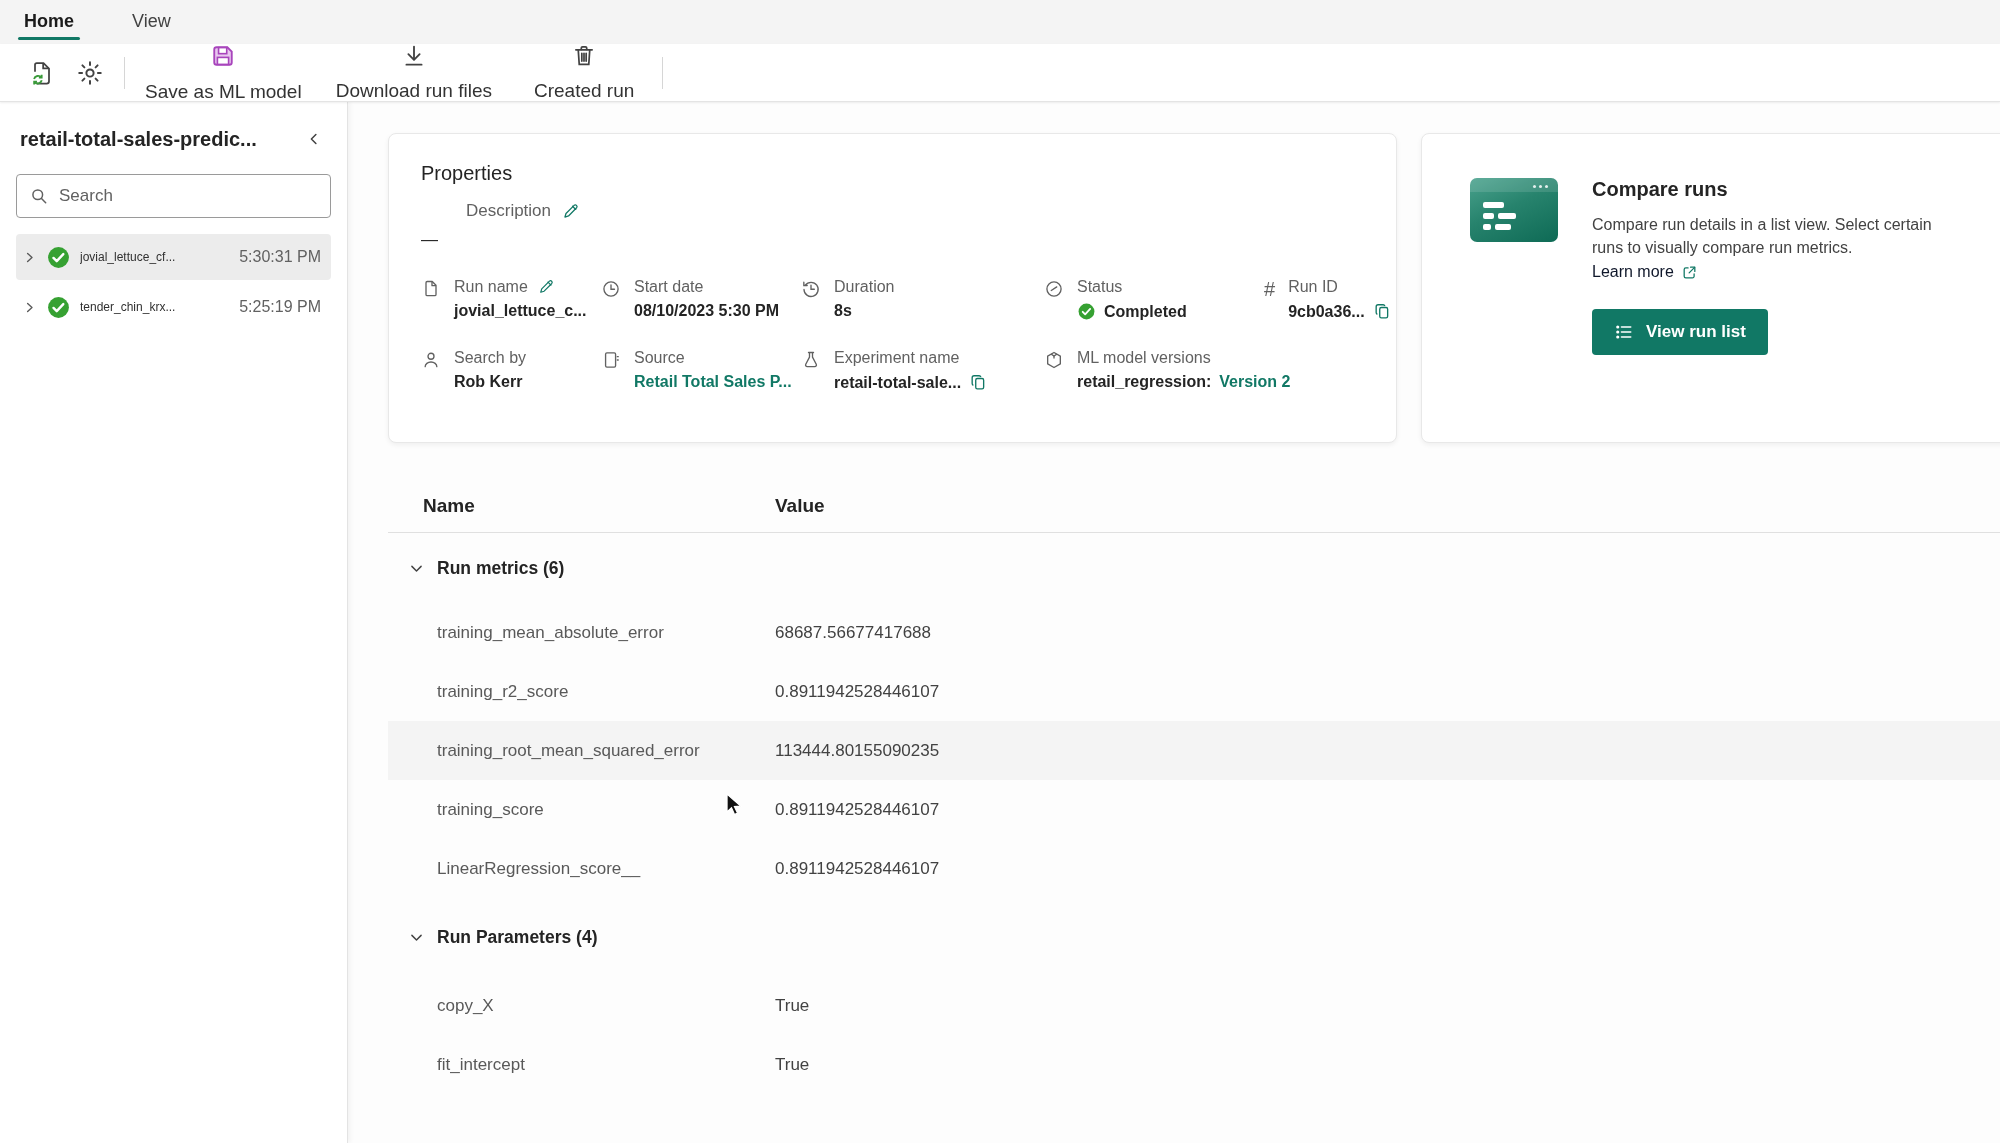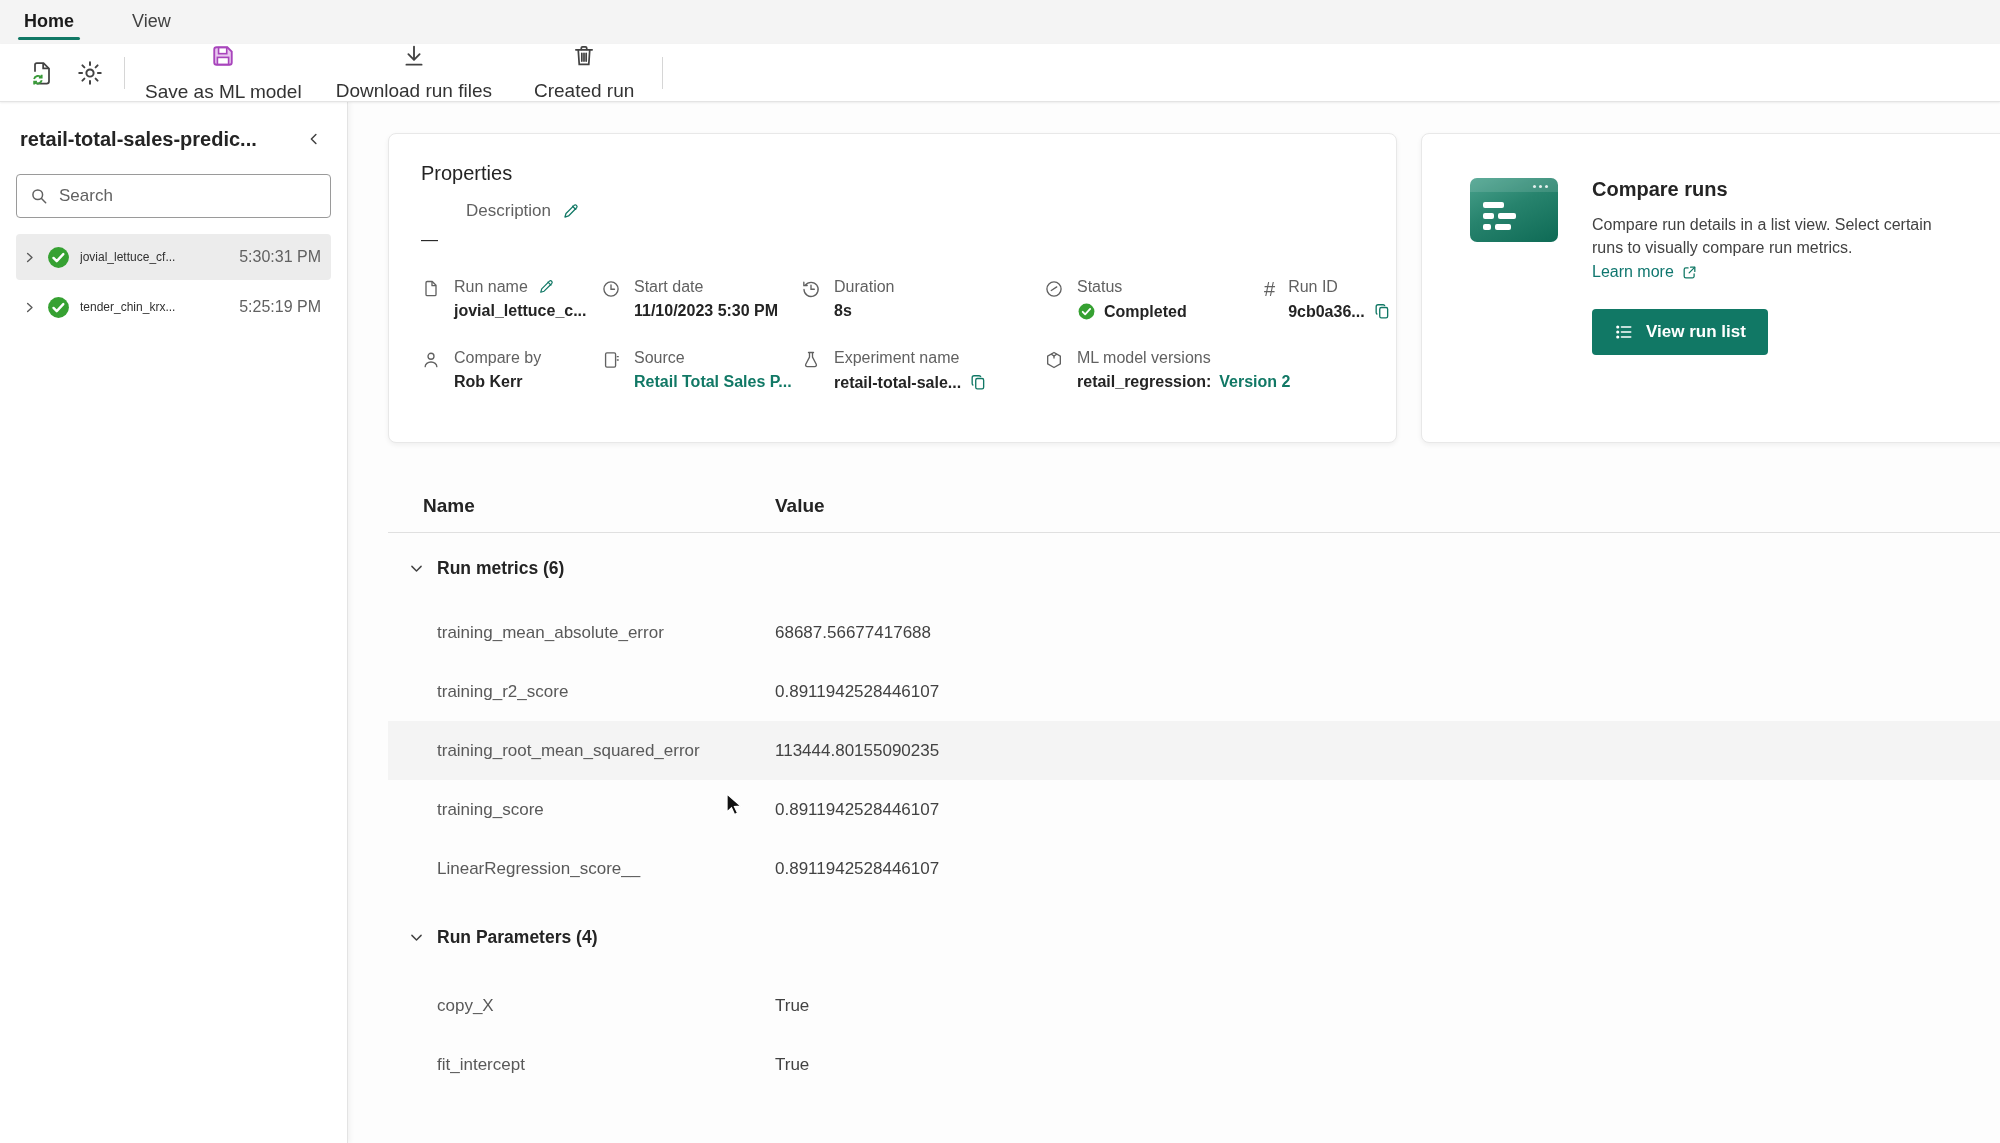--- a/index.html
+++ b/index.html
@@ -66,21 +66,21 @@
   
   .cmp-wrap { display:flex; gap:34px; }
   .cmp-tile { position:relative; width:88px; height:64px; border-radius:7px; flex:0 0 auto;
               background:linear-gradient(155deg,#4aa28d 0%, #27836d 45%, #0e6a55 100%); overflow:hidden; }
   .cmp-tile .bar { position:absolute; background:#fff; border-radius:2px; height:6px; }
   .cmp-tile .dot { position:absolute; background:rgba(255,255,255,0.85); width:3px; height:3px; border-radius:50%; top:7px; }
   .cmp-tile .chrome { position:absolute; top:0; left:0; right:0; height:14px; background:rgba(255,255,255,0.12); }
   .cmp-body { max-width:360px; }
   .cmp-title { font-size:20px; font-weight:700; }
   .cmp-text { margin-top:12px; font-size:16px; line-height:1.45; color:#424242; }
-  .cmp-learn { margin-top:4px; display:inline-flex; align-items:center; gap:7px; font-size:16px; color:#0f766e; cursor:pointer; }
+  .cmp-learn { margin-top:4px; display:inline-flex; align-items:center; gap:7px; font-size:16px; color:#0f172a; cursor:pointer; }
   .cmp-btn { margin-top:28px; display:inline-flex; align-items:center; gap:12px; background:#117865; color:#fff;
              font-size:17px; font-weight:700; border:none; border-radius:4px; padding:13px 22px; cursor:pointer; font-family:inherit; }
 
   
   .tbl { margin-top:36px; }
   .tbl-head { display:grid; grid-template-columns:387px 1fr; height:54px; align-items:center; border-bottom:1px solid #e0e0e0; }
   .tbl-head .th { font-size:19px; font-weight:700; color:#242424; }
   .tbl-head .th.name { padding-left:35px; }
   .group-header { height:70px; display:flex; align-items:center; gap:12px; padding-left:20px; cursor:pointer; }
   .group-header .gh-title { font-size:17.5px; font-weight:700; color:#242424; }
@@ -265,21 +265,21 @@
 
             <div class="prop">
               <span class="picon">
                 <svg class="ic" width="20" height="20" viewBox="0 0 24 24" fill="none" stroke="#616161" stroke-width="1.6" stroke-linecap="round">
                   <circle cx="12" cy="12" r="8.5"></circle>
                     <path d="M12 7v5.3h4.2"></path>
                 </svg>
               </span>
               <span class="ptxt">
                 <span class="plabel">Start date</span>
-                <span class="pvalue">11/10/2023 5:30 PM</span>
+                <span class="pvalue">08/10/2023 5:30 PM</span>
               </span>
             </div>
 
             <div class="prop">
               <span class="picon">
                 <svg class="ic" width="20" height="20" viewBox="0 0 24 24" fill="none" stroke="#616161" stroke-width="1.6" stroke-linecap="round">
                   <path d="M5.2 7.5a8.5 8.5 0 1 1-1.6 5"></path>
                     <path d="M3.4 3.8v4h4"></path>
                     <path d="M12 7.5v4.8h4"></path>
                 </svg>
@@ -328,21 +328,21 @@
             </div>
 
             <div class="prop">
               <span class="picon">
                 <svg class="ic" width="20" height="20" viewBox="0 0 24 24" fill="none" stroke="#616161" stroke-width="1.6" stroke-linecap="round">
                   <circle cx="12" cy="7.5" r="3.6"></circle>
                     <path d="M5 20a7 5.6 0 0 1 14 0"></path>
                 </svg>
               </span>
               <span class="ptxt">
-                <span class="plabel">Compare by</span>
+                <span class="plabel">Search by</span>
                 <span class="pvalue">Rob Kerr</span>
               </span>
             </div>
 
             <div class="prop">
               <span class="picon">
                 <svg class="ic" width="20" height="20" viewBox="0 0 24 24" fill="none" stroke="#616161" stroke-width="1.6" stroke-linecap="round">
                   <rect x="5.5" y="3.5" width="12" height="17" rx="1.6"></rect>
                   <path d="M19.5 8h1.2M19.5 12h1.2"></path>
                 </svg>

